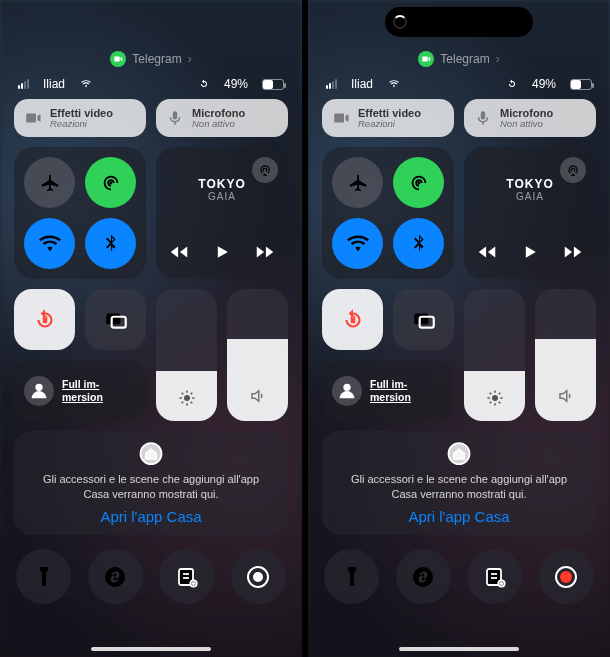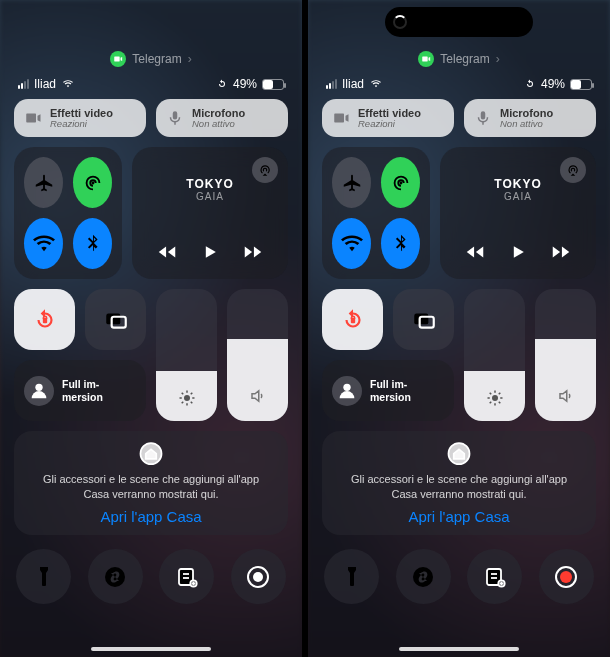--- a/index.html
+++ b/index.html
@@ -50,21 +50,21 @@
     display:flex;align-items:center;justify-content:center;
   }
   .cam-badge svg { width:10px;height:10px;fill:#fff; }
   .chev { color: rgba(255,255,255,.35); font-size:12px; }
   
   .status {
     margin-top: 10px;
     display:flex; justify-content:space-between; align-items:center;
     color:#fff; font-size:12px; padding: 0 4px;
   }
-  .status .left, .status .right { display:flex; align-items:center; gap:5px;text-align:center; }
+  .status .left, .status .right { display:flex; align-items:center; gap:14px;text-align:center; }
   .sigbars { display:flex; gap:1px; align-items:flex-end; }
   .sigbars i { width:2px; background:#fff; display:block; border-radius:1px;}
   .sigbars i:nth-child(1){height:4px}
   .sigbars i:nth-child(2){height:6px}
   .sigbars i:nth-child(3){height:8px;background:rgba(255,255,255,.3)}
   .sigbars i:nth-child(4){height:10px;background:rgba(255,255,255,.3)}
   .wifi-ic { width:14px;height:10px; }
   .batt {
     width:22px;height:11px;border:1px solid rgba(255,255,255,.5);border-radius:3px;
     position:relative;
@@ -97,21 +97,21 @@
   }
   .round {
     border-radius:50%; display:flex; align-items:center; justify-content:center;
   }
   .round svg { width:22px; height:22px; }
   .c-air { background:rgba(100,100,110,.55); }
   .c-cell { background:#30d158; }
   .c-wifi { background:#0a84ff; }
   .c-bt { background:#0a84ff; }
   .media {
-    flex:1; height:132px; padding:10px 24px 8px; position:relative;
+    flex:1; height:132px; padding:10px 12px 8px; position:relative;
     display:flex; flex-direction:column; align-items:center; justify-content:space-between;
   }
   .airplay-btn {
     position:absolute; top:10px; right:10px; width:26px;height:26px;
     border-radius:50%; background:rgba(120,120,130,.5);
     display:flex;align-items:center;justify-content:center;
   }
   .media .title { color:#fff; font-size:12px; font-weight:700; letter-spacing:1px; margin-top:20px; text-align:center;}
   .media .artist { color:rgba(255,255,255,.55); font-size:10px; letter-spacing:1px; text-align:center;}
   .media .ctrls { display:flex; gap:22px; align-items:center; margin-bottom:4px;}
@@ -124,21 +124,21 @@
   .lock-ic { color:#ff453a; }
   
   .slider {
     width:61px; height:132px; border-radius:18px; background:rgba(60,60,70,.45);
     position:relative; overflow:hidden;
   }
   .slider .fill { position:absolute; bottom:0; left:0; right:0; background:rgba(250,250,252,.92);}
   .slider .sic { position:absolute; left:50%; transform:translateX(-50%); color:#555;}
   .focus {
     width:132px; height:61px; background:rgba(30,30,35,.6); border-radius:18px;
-    display:flex; align-items:center; gap:8px; padding:0 10px; color:#fff;
+    display:flex; align-items:center; gap:8px; padding:0 10px; color:#fff;text-decoration:underline;
   }
   .focus .round { width:30px;height:30px;background:rgba(100,100,110,.6);}
   .focus .lbl { font-size:10.5px; font-weight:600; line-height:1.15;}
   
   .home-card {
     margin-top:10px; height:104px; border-radius:18px; background:rgba(40,40,48,.55);
     display:flex; flex-direction:column; align-items:center; justify-content:center;
     padding:10px 18px; text-align:center; color:rgba(255,255,255,.8);
   }
   .home-card .hic { width:28px;height:28px; margin-bottom:6px;}

